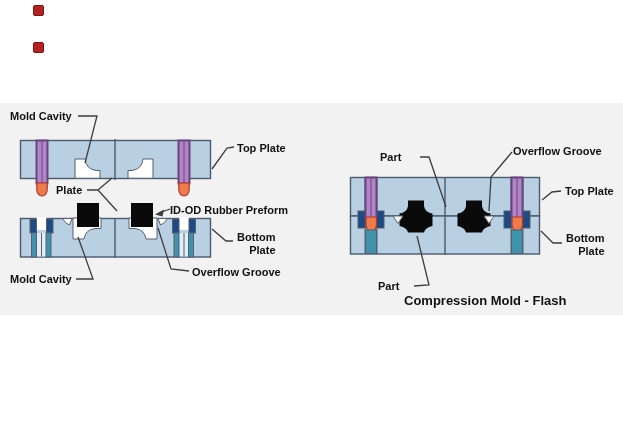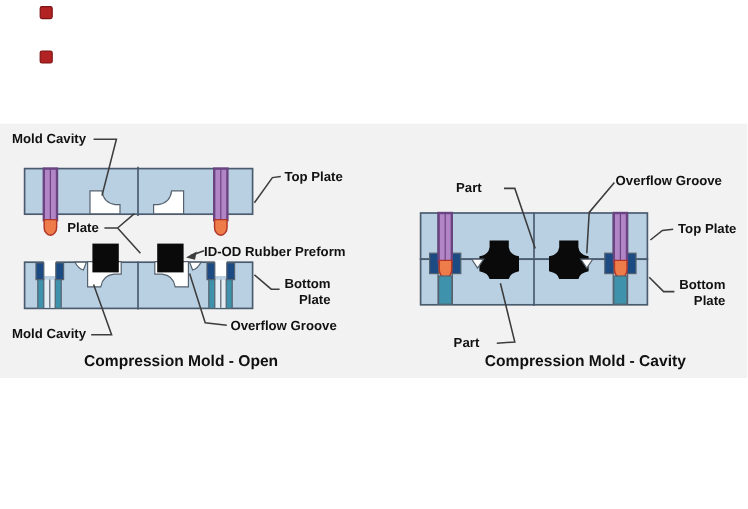--- a/index.html
+++ b/index.html
@@ -138,23 +138,22 @@
   </svg>
 
   <div class="lbl" style="left:10px;top:110px">Mold Cavity</div>
   <div class="lbl" style="left:237px;top:142px">Top Plate</div>
   <div class="lbl" style="left:56px;top:184px">Plate</div>
   <div class="lbl" style="left:170px;top:204px">ID-OD Rubber Preform</div>
   <div class="lbl" style="left:237px;top:231px">Bottom
 Plate</div>
   <div class="lbl" style="left:192px;top:266px">Overflow Groove</div>
   <div class="lbl" style="left:10px;top:273px">Mold Cavity</div>
-  <div class="cap" style="left:70px;top:293px">Compression Mold - Open</div>
 
   <div class="lbl" style="left:380px;top:151px">Part</div>
   <div class="lbl" style="left:513px;top:145px">Overflow Groove</div>
   <div class="lbl" style="left:565px;top:185px">Top Plate</div>
   <div class="lbl" style="left:566px;top:232px">Bottom
 Plate</div>
   <div class="lbl" style="left:378px;top:280px">Part</div>
-  <div class="cap" style="left:404px;top:293px">Compression Mold - Cavity</div>
+  <div class="cap" style="left:404px;top:293px">Compression Mold - Flash</div>
 
 </div>
 
 </body></html>

